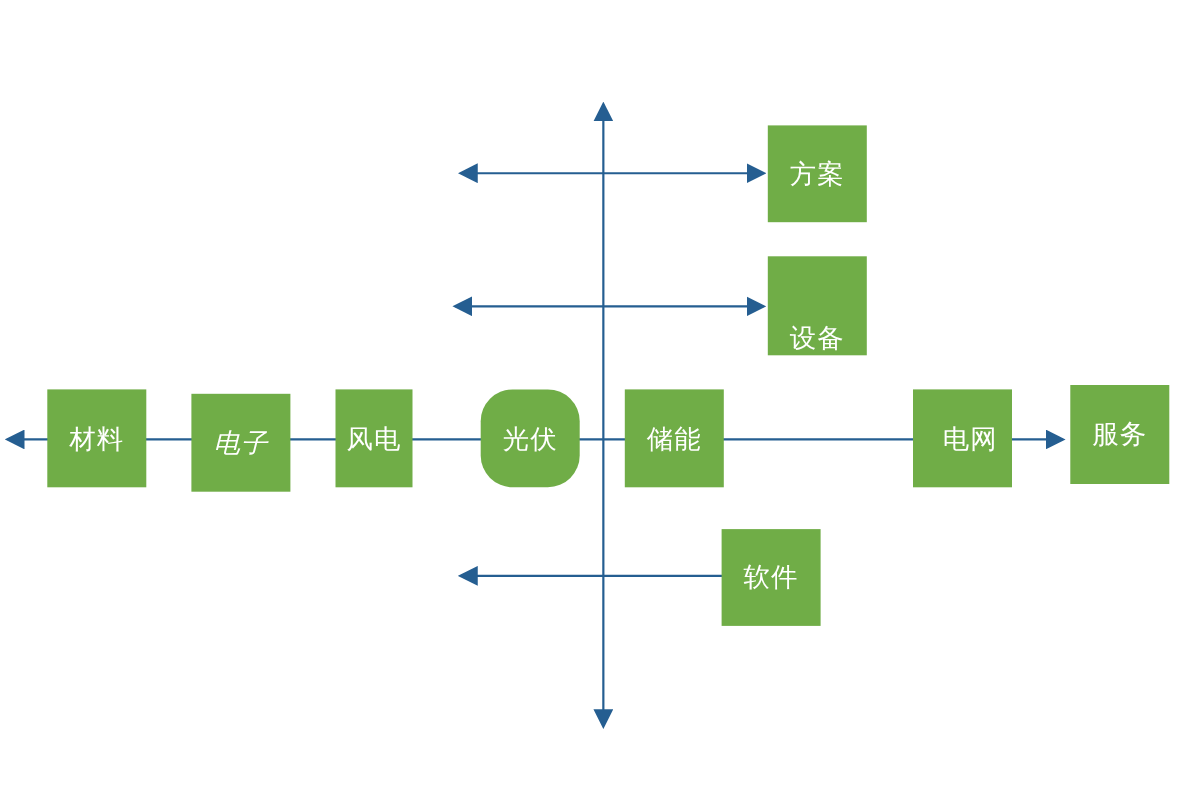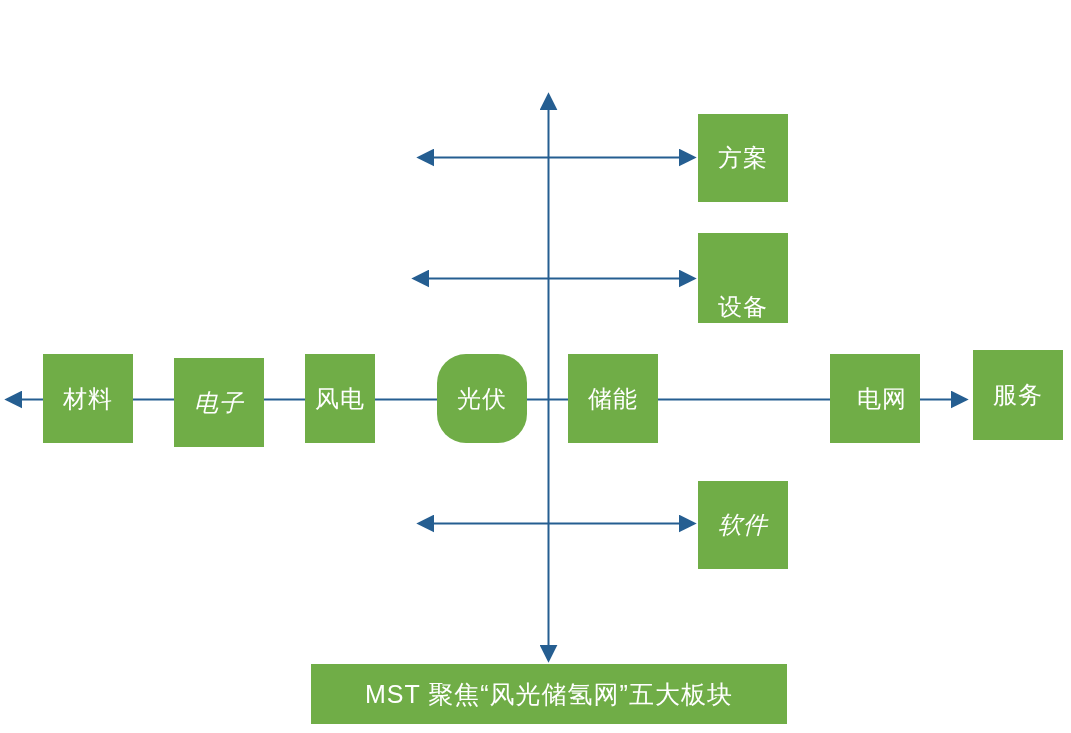--- a/index.html
+++ b/index.html
@@ -77,21 +77,21 @@
     <line class="connector" x1="419" y1="523.5" x2="694" y2="523.5" marker-start="url(#arrow)" marker-end="url(#arrow)"></line>
   </svg>
 
 
   <div class="node" style="left:698px; top:114px; width:90px; height:88px;">
     <span>方案</span>
   </div>
   <div class="node" style="left:698px; top:233px; width:90px; height:90px;align-items:flex-end;">
     <span>设备</span>
   </div>
-  <div class="node" style="left:698px; top:481px; width:90px; height:88px;font-style:italic;">
+  <div class="node" style="left:656px; top:481px; width:90px; height:88px;">
     <span>软件</span>
   </div>
 
   <div class="node" style="left:43px;  top:354px; width:90px; height:89px;font-family:Liberation Mono, monospace;">
     <span>材料</span>
   </div>
   <div class="node" style="left:174px; top:358px; width:90px; height:89px;font-style:italic;">
     <span>电子</span>
   </div>
   <div class="node" style="left:305px; top:354px; width:70px; height:89px;">
@@ -103,17 +103,14 @@
   <div class="node" style="left:568px; top:354px; width:90px; height:89px;">
     <span>储能</span>
   </div>
   <div class="node" style="left:830px; top:354px; width:90px; height:89px;padding-left:14px;">
     <span>电网</span>
   </div>
   <div class="node" style="left:973px; top:350px; width:90px; height:90px;">
     <span>服务</span>
   </div>
 
-  <div class="node node-banner" style="left:311px; top:664px; width:476px; height:60px;">
-    <span>MST 聚焦“风光储氢网”五大板块</span>
-  </div>
 
 </div>
 
 </body></html>

